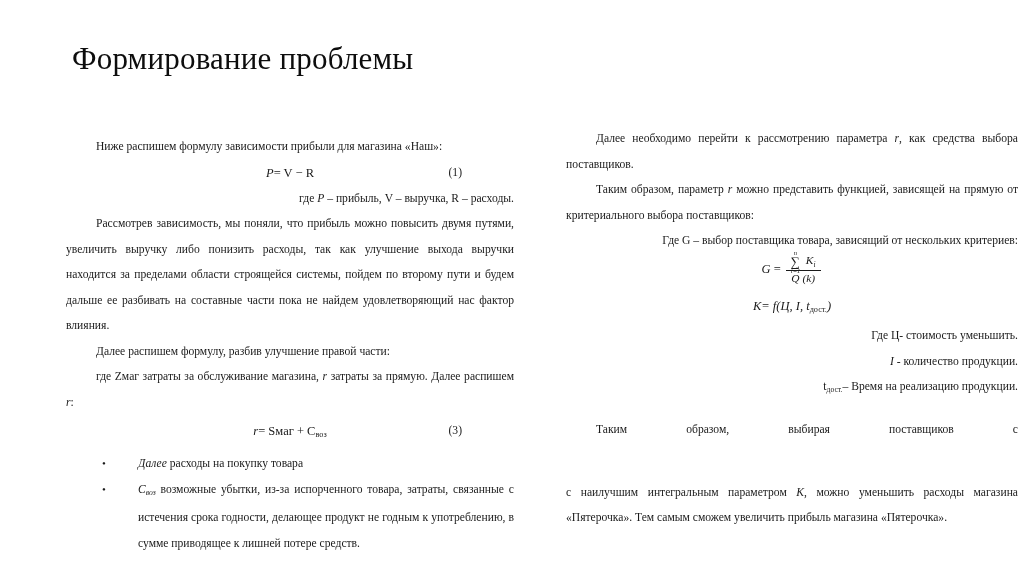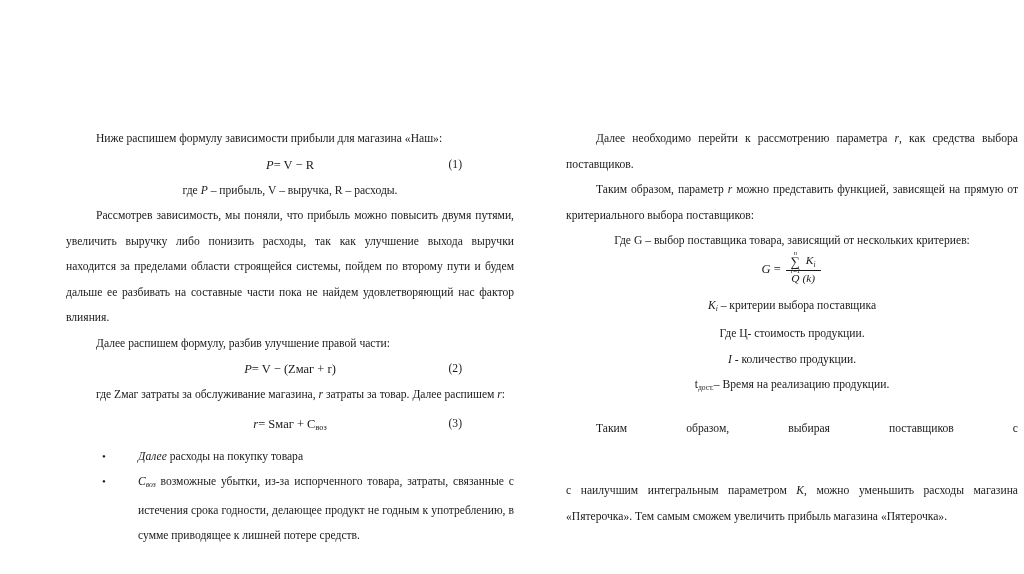--- a/index.html
+++ b/index.html
@@ -42,37 +42,38 @@
   .col {
     position: absolute;
     top: 0;
     font-size: 11.6px;
     line-height: 25.5px;
     color: #1a1a1a;
   }
   .col-left {
     left: 66px;
     width: 448px;
+    margin-top: 8px;
   }
   .col-right {
     left: 566px;
     width: 452px;
   }
   p.para {
     margin: 0;
     text-align: justify;
     text-indent: 30px;
     text-justify: inter-word;
   }
   p.para.noindent {
     text-indent: 0;
   }
   p.plain {
     margin: 0;
-    text-align: center;
+    text-align: right;
     text-indent: 0;
   }
   
   .formula {
     position: relative;
     margin: 0;
     text-align: center;
     font-size: 12.5px;
     line-height: 26px;
     font-family: "Liberation Serif", "DejaVu Serif", serif;
@@ -176,44 +177,41 @@
     content: "";
     display: inline-block;
     width: 100%;
   }
 </style>
 </head>
 <body>
 
 <div class="page">
 
+  <div class="page-title">Формирование проблемы</div>
 
   <div class="columns">
 
     <div class="col col-left">
 
       <p class="para">Ниже распишем формулу зависимости прибыли для магазина «Наш»:</p>
 
       <div class="formula">
         <span class="mi">P</span><span class="mup">= V − R</span>
         <span class="eqno">(1)</span>
       </div>
 
       <p class="plain"><span>где </span><span class="mi">P</span><span> – прибыль, V – выручка, R – расходы.</span></p>
 
       <p class="para">Рассмотрев зависимость, мы поняли, что прибыль можно повысить двумя путями, увеличить выручку либо понизить расходы, так как улучшение выхода выручки находится за пределами области строящейся системы, пойдем по второму пути и будем дальше ее разбивать на составные части пока не найдем удовлетворяющий нас фактор влияния.</p>
 
       <p class="para">Далее распишем формулу, разбив улучшение правой части:</p>
 
-      <div class="formula">
-        <span class="mi">P</span><span class="mup">= V − (Zмаг + r)</span>
-        <span class="eqno">(2)</span>
-      </div>
-
-      <p class="para"><span>где Zмаг  затраты за обслуживание магазина,  </span><span class="mi">r</span><span>  затраты за товар. Далее распишем </span><span class="mi">r</span><span>:</span></p>
+
+      <p class="para"><span>где Zмаг  затраты за обслуживание магазина,  </span><span class="mi">r</span><span>  затраты за прямую. Далее распишем </span><span class="mi">r</span><span>:</span></p>
 
       <div class="spacer-xs"></div>
 
       <div class="formula">
         <span class="mi">r</span><span class="mup">= Sмаг + С</span><span class="sub">воз</span>
         <span class="eqno">(3)</span>
       </div>
 
       <div class="spacer-xs"></div>
 
@@ -243,25 +241,27 @@
         <span class="mi">G</span>
         <span class="mup">=</span>
         <span class="frac">
           <span class="num"><span class="sigma-wrap"><span class="sig-top">n</span><span class="sig-glyph">∑</span><span class="sig-bot">i=1</span></span>&nbsp;&nbsp;<span class="mi">K</span><span class="subi">i</span></span>
           <span class="den mi">Q (k)</span>
         </span>
       </div>
 
       <div class="spacer-s"></div>
 
-      <p class="plain"><span class="mi">K</span><span class="subi">i</span><span> – критерии выбора поставщика</span></p>
-
-
-
-      <p class="plain">Где Ц- стоимость продукции.</p>
+
+
+      <div class="formula">
+        <span class="mi">K</span><span class="mi">= f(Ц, I, t</span><span class="sub">дост.</span><span class="mi">)</span>
+      </div>
+
+      <p class="plain">Где Ц- стоимость уменьшить.</p>
 
       <p class="plain"><span class="mi">I</span><span> - количество продукции.</span></p>
 
       <p class="plain"><span class="mup">t</span><span class="sub">дост.</span><span>– Время на реализацию продукции.</span></p>
 
       <div class="spacer-xs"></div>
 
       <p class="wide-gap">Таким образом, выбирая поставщиков с</p>
       <p class="para noindent just-loose"><span>с наилучшим интегральным параметром </span><span class="mi">K</span><span>,  можно  уменьшить  расходы  магазина «Пятерочка». Тем самым сможем увеличить прибыль магазина «Пятерочка».</span></p>
 

